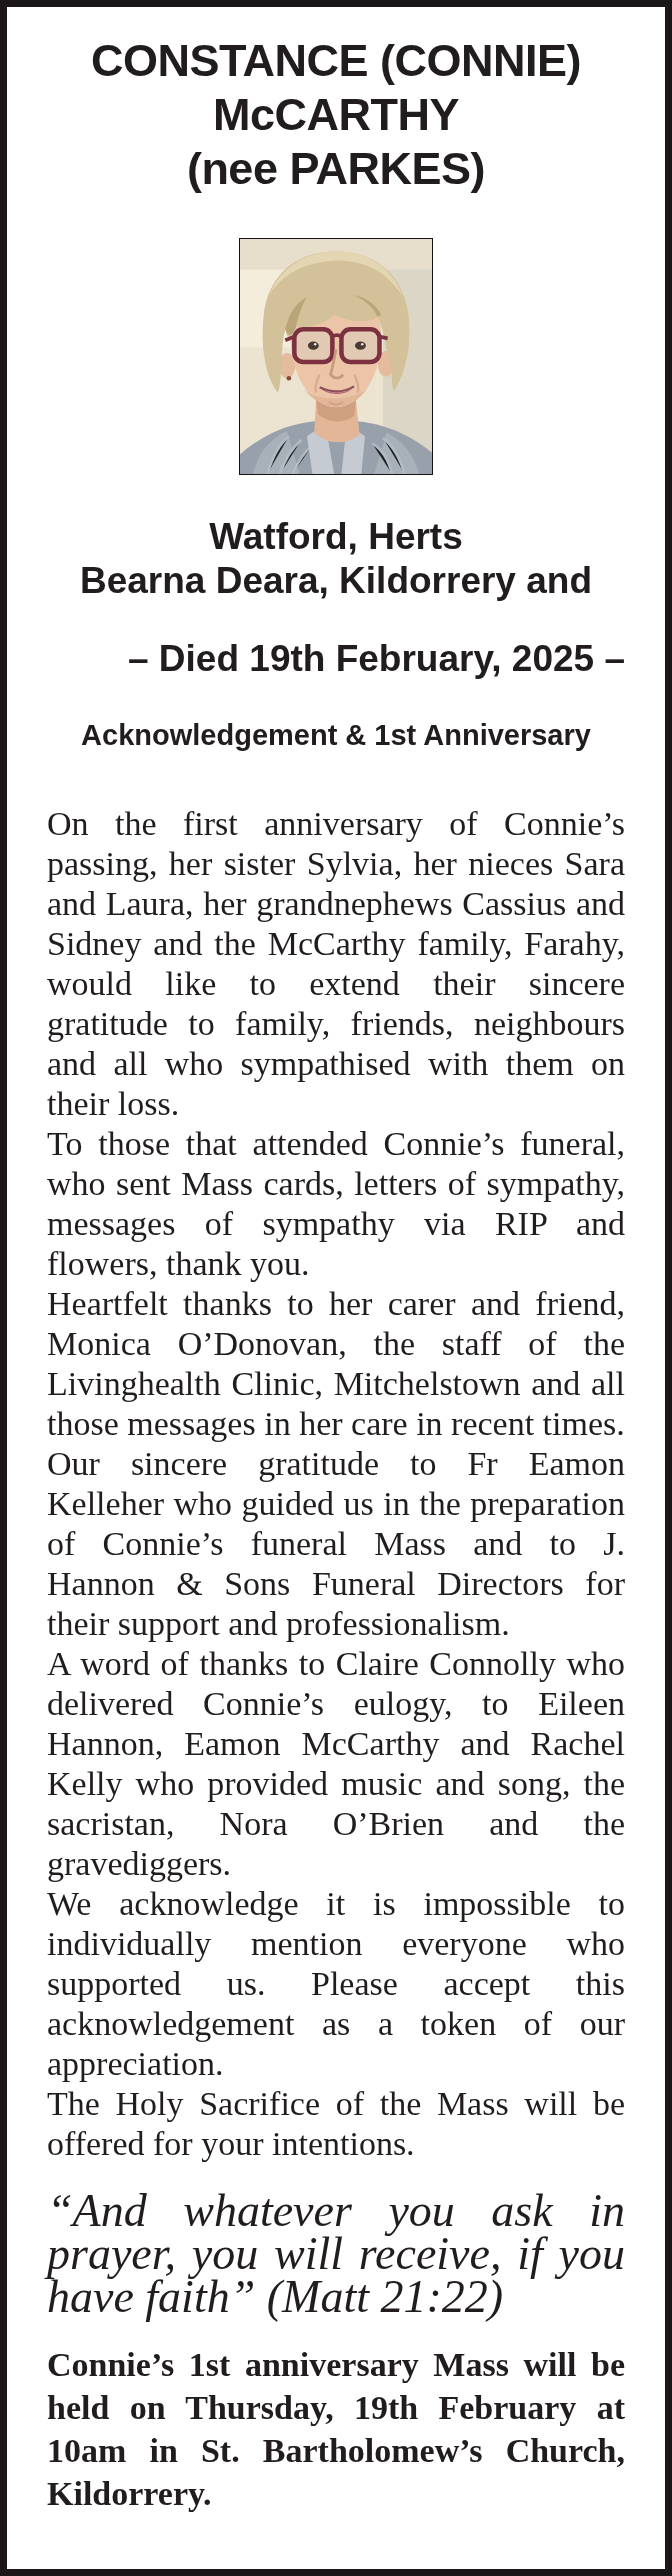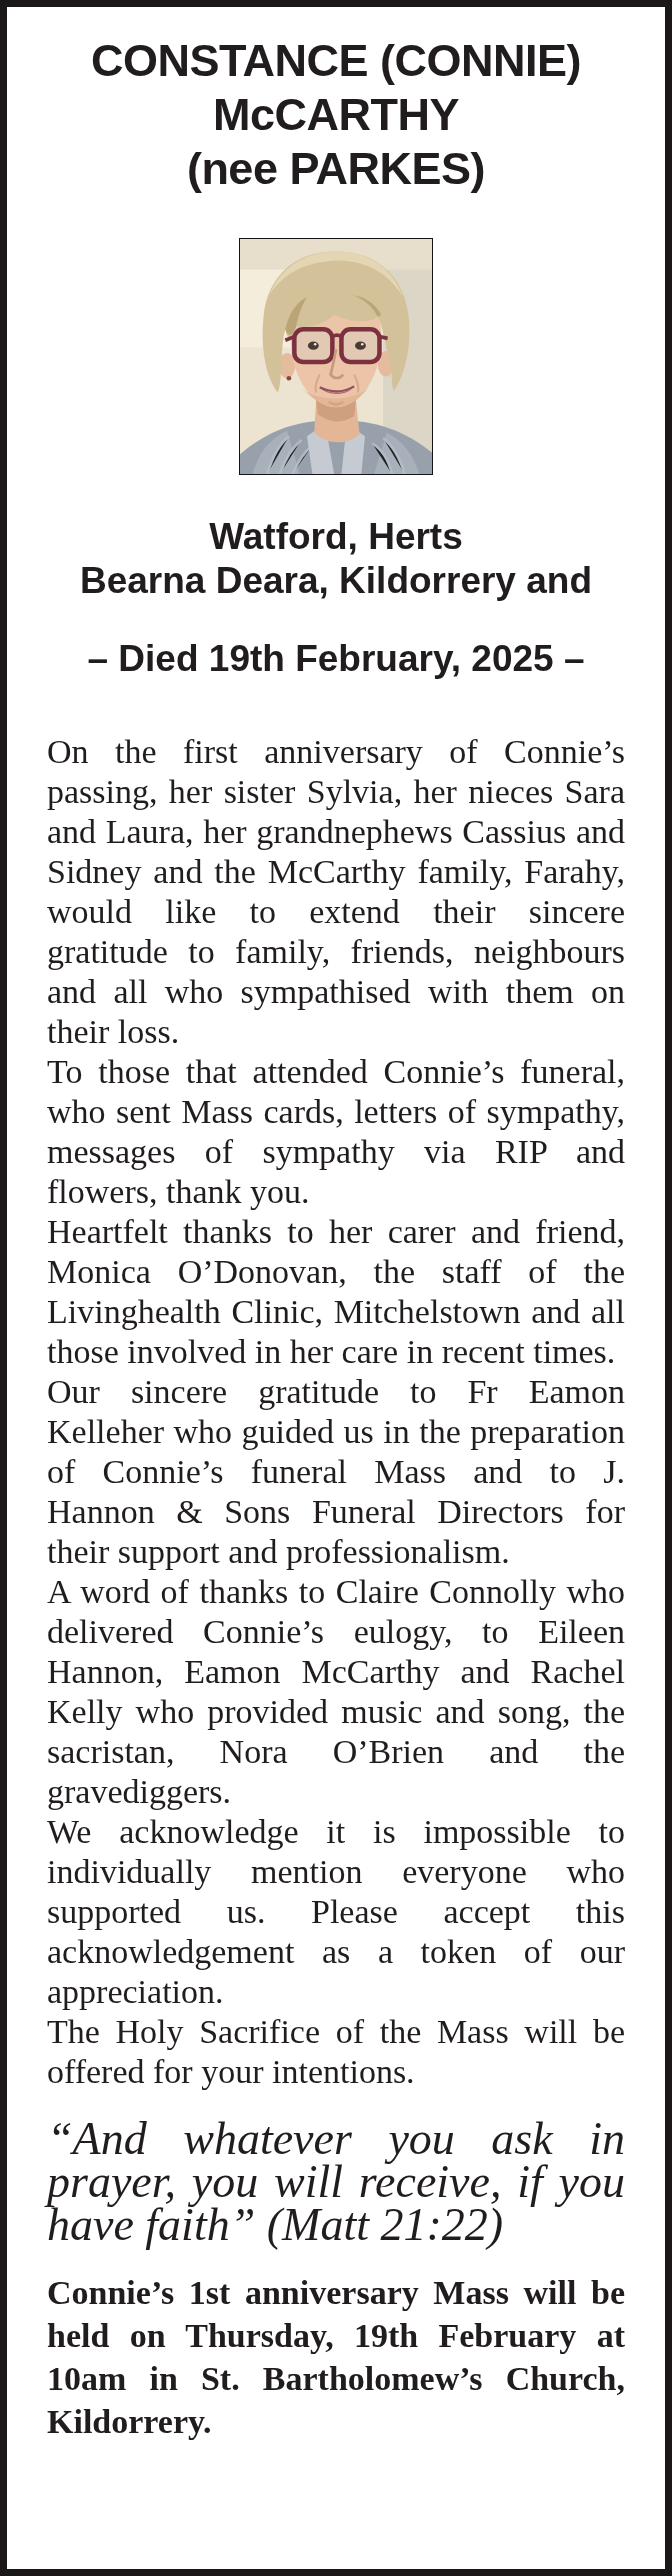--- a/index.html
+++ b/index.html
@@ -38,21 +38,21 @@
   .residence {
     margin-top: 40px;
     text-align: center;
     font-family: "Liberation Sans", "DejaVu Sans", sans-serif;
     font-weight: 700;
     font-size: 37px;
     line-height: 44px;
   }
   .death-date {
     margin-top: 34px;
-    text-align: center;
+    text-align: right;
     font-family: "Liberation Sans", "DejaVu Sans", sans-serif;
     font-weight: 700;
     font-size: 37px;
     line-height: 44px;
   }
   .section-heading {
     margin-top: 36px;
     text-align: center;
     font-family: "Liberation Sans", "DejaVu Sans", sans-serif;
     font-weight: 700;
@@ -163,25 +163,26 @@
       </svg>
     </figure>
 
     <div class="residence">
       <div>Watford, Herts</div>
       <div>Bearna Deara, Kildorrery and</div>
     </div>
 
     <div class="death-date">– Died 19th February, 2025 –</div>
 
+    <div class="section-heading">Acknowledgement &amp; 1st Anniversary</div>
 
     <div class="body-text">
       <p>On the first anniversary of Connie’s passing, her sister Sylvia, her nieces Sara and Laura, her grandnephews Cassius and Sidney and the McCarthy family, Farahy, would like to extend their sincere gratitude to family, friends, neighbours and all who sympathised with them on their loss.</p>
       <p>To those that attended Connie’s funeral, who sent Mass cards, letters of sympathy, messages of sympathy via RIP and flowers, thank you.</p>
-      <p>Heartfelt thanks to her carer and friend, Monica O’Donovan, the staff of the Livinghealth Clinic, Mitchelstown and all those involved in her care in recent times.</p>
+      <p>Heartfelt thanks to her carer and friend, Monica O’Donovan, the staff of the Livinghealth Clinic, Mitchelstown and all those messages in her care in recent times.</p>
       <p>Our sincere gratitude to Fr Eamon Kelleher who guided us in the preparation of Connie’s funeral Mass and to J. Hannon &amp; Sons Funeral Directors for their support and professionalism.</p>
       <p>A word of thanks to Claire Connolly who delivered Connie’s eulogy, to Eileen Hannon, Eamon McCarthy and Rachel Kelly who provided music and song, the sacristan, Nora O’Brien and the gravediggers.</p>
       <p>We acknowledge it is impossible to individually mention everyone who supported us. Please accept this acknowledgement as a token of our appreciation.</p>
       <p>The Holy Sacrifice of the Mass will be offered for your intentions.</p>
     </div>
 
     <p class="quote">“And whatever you ask in prayer, you will receive, if you have faith” (Matt 21:22)</p>
 
     <p class="announcement">Connie’s 1st anniversary Mass will be held on Thursday, 19th February at 10am in St. Bartholomew’s Church, Kildorrery.</p>
 

